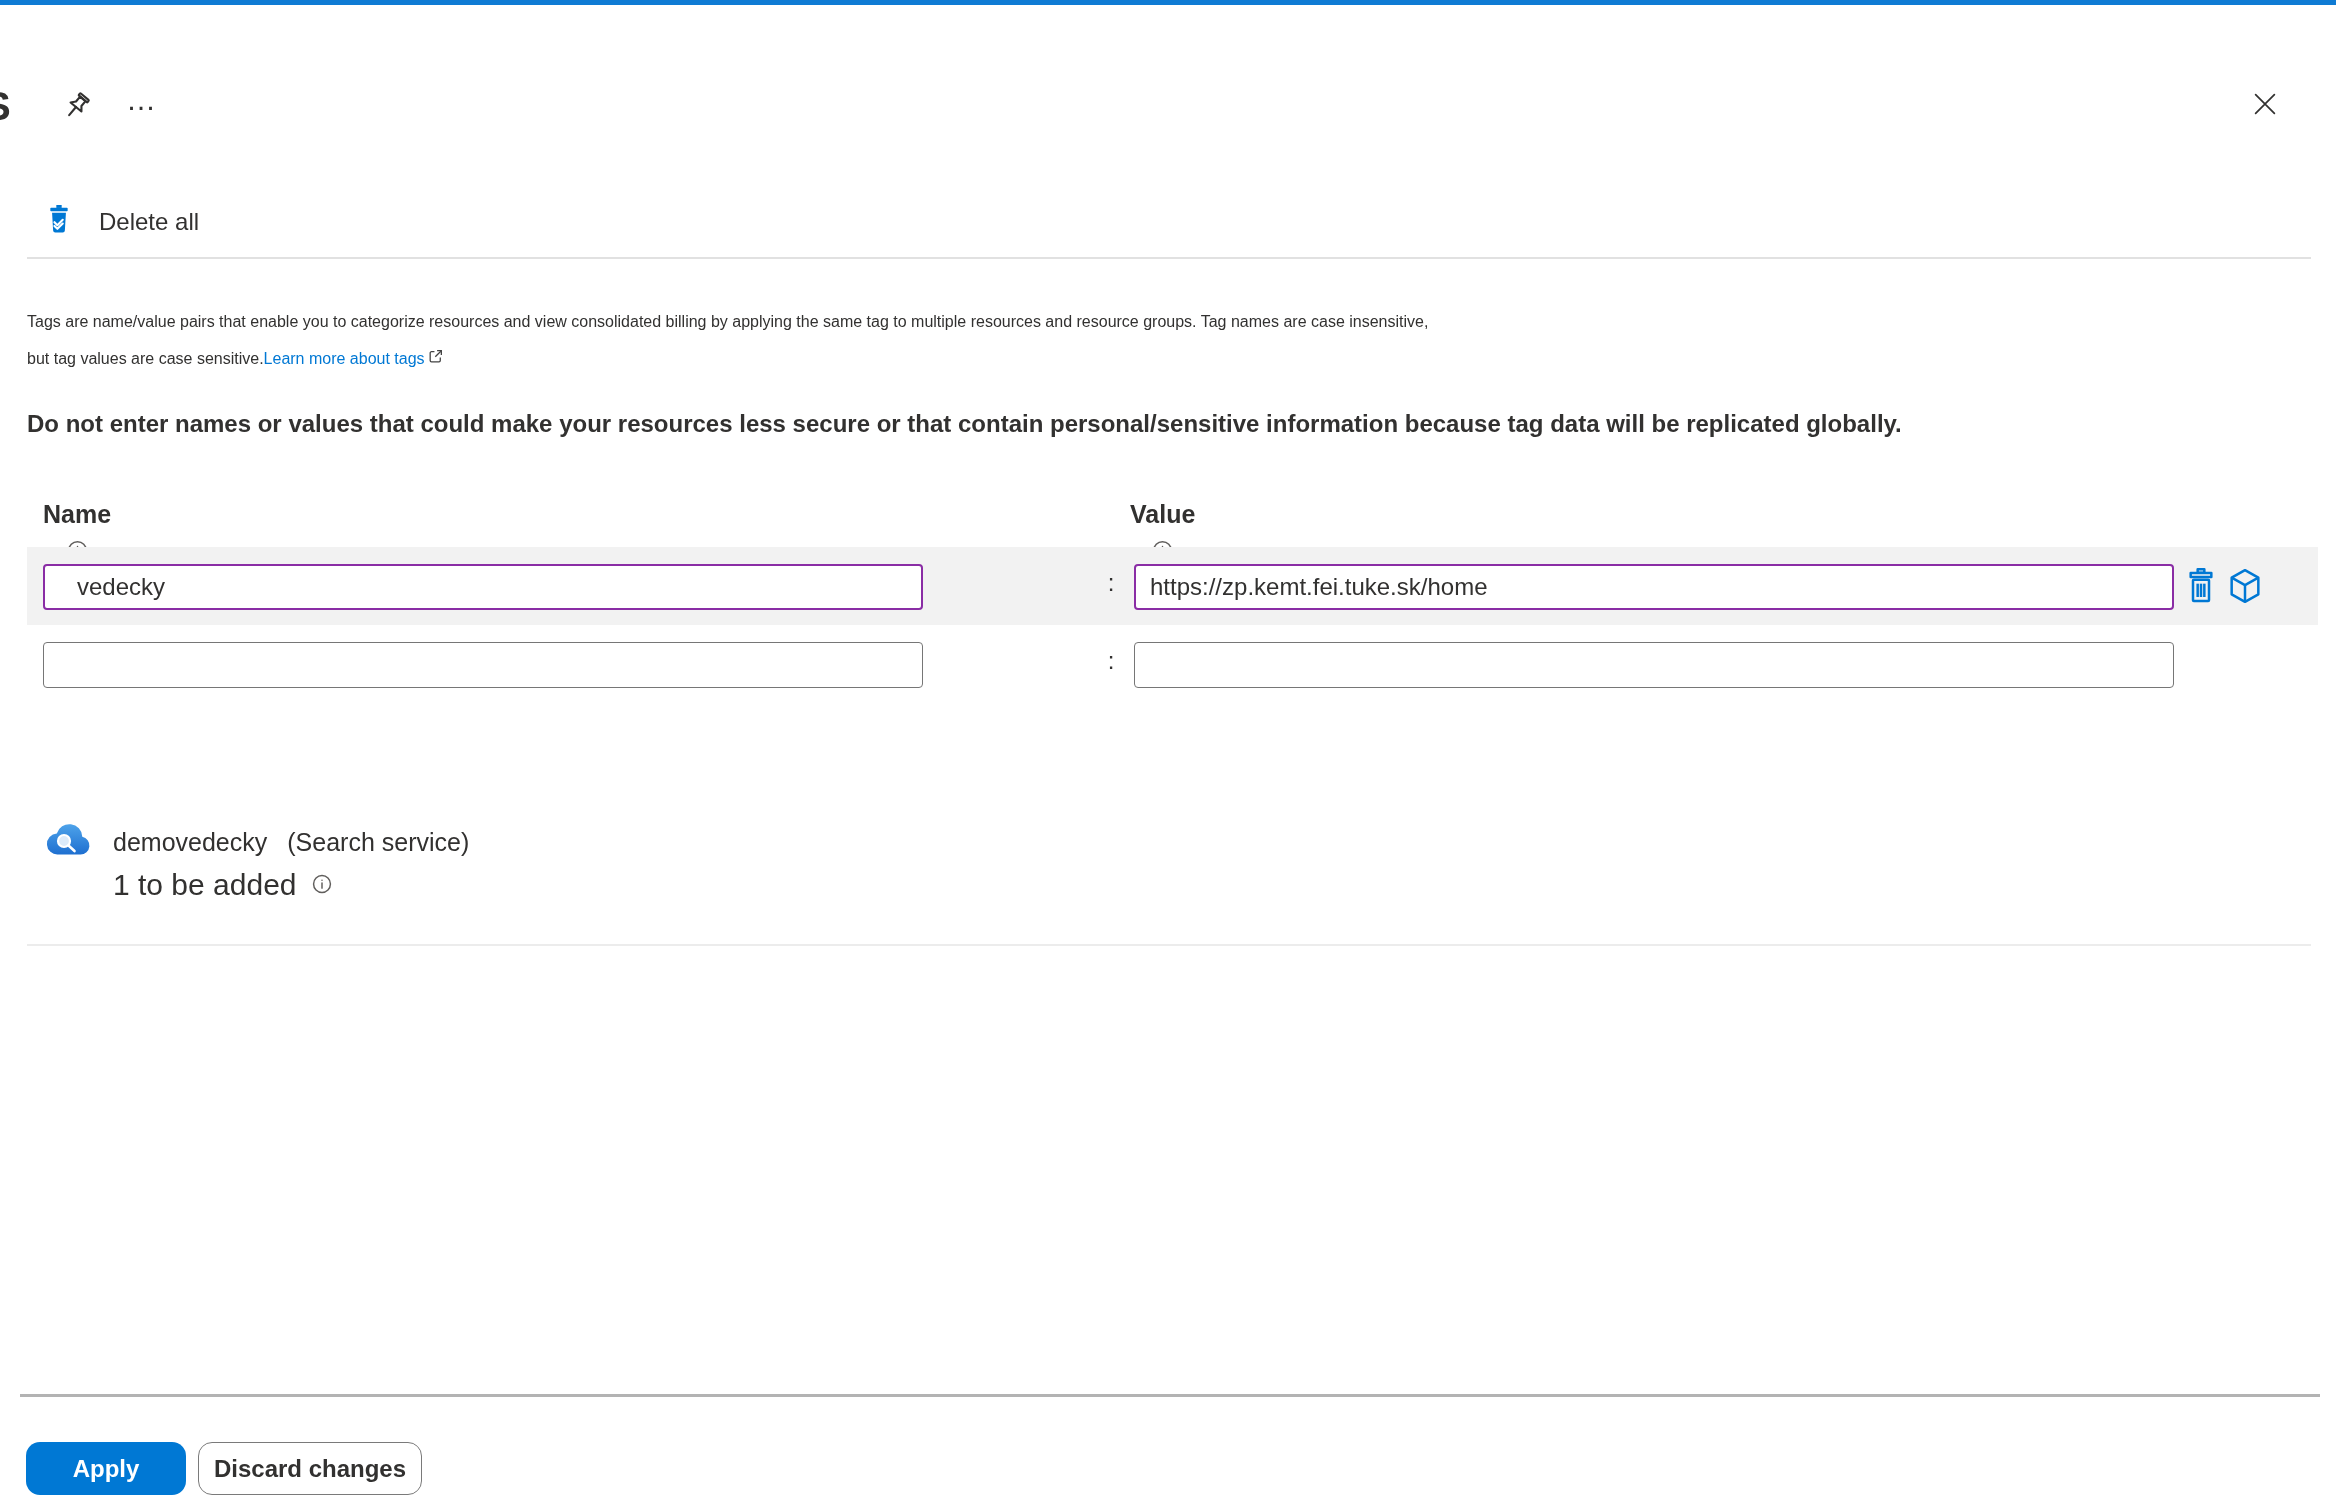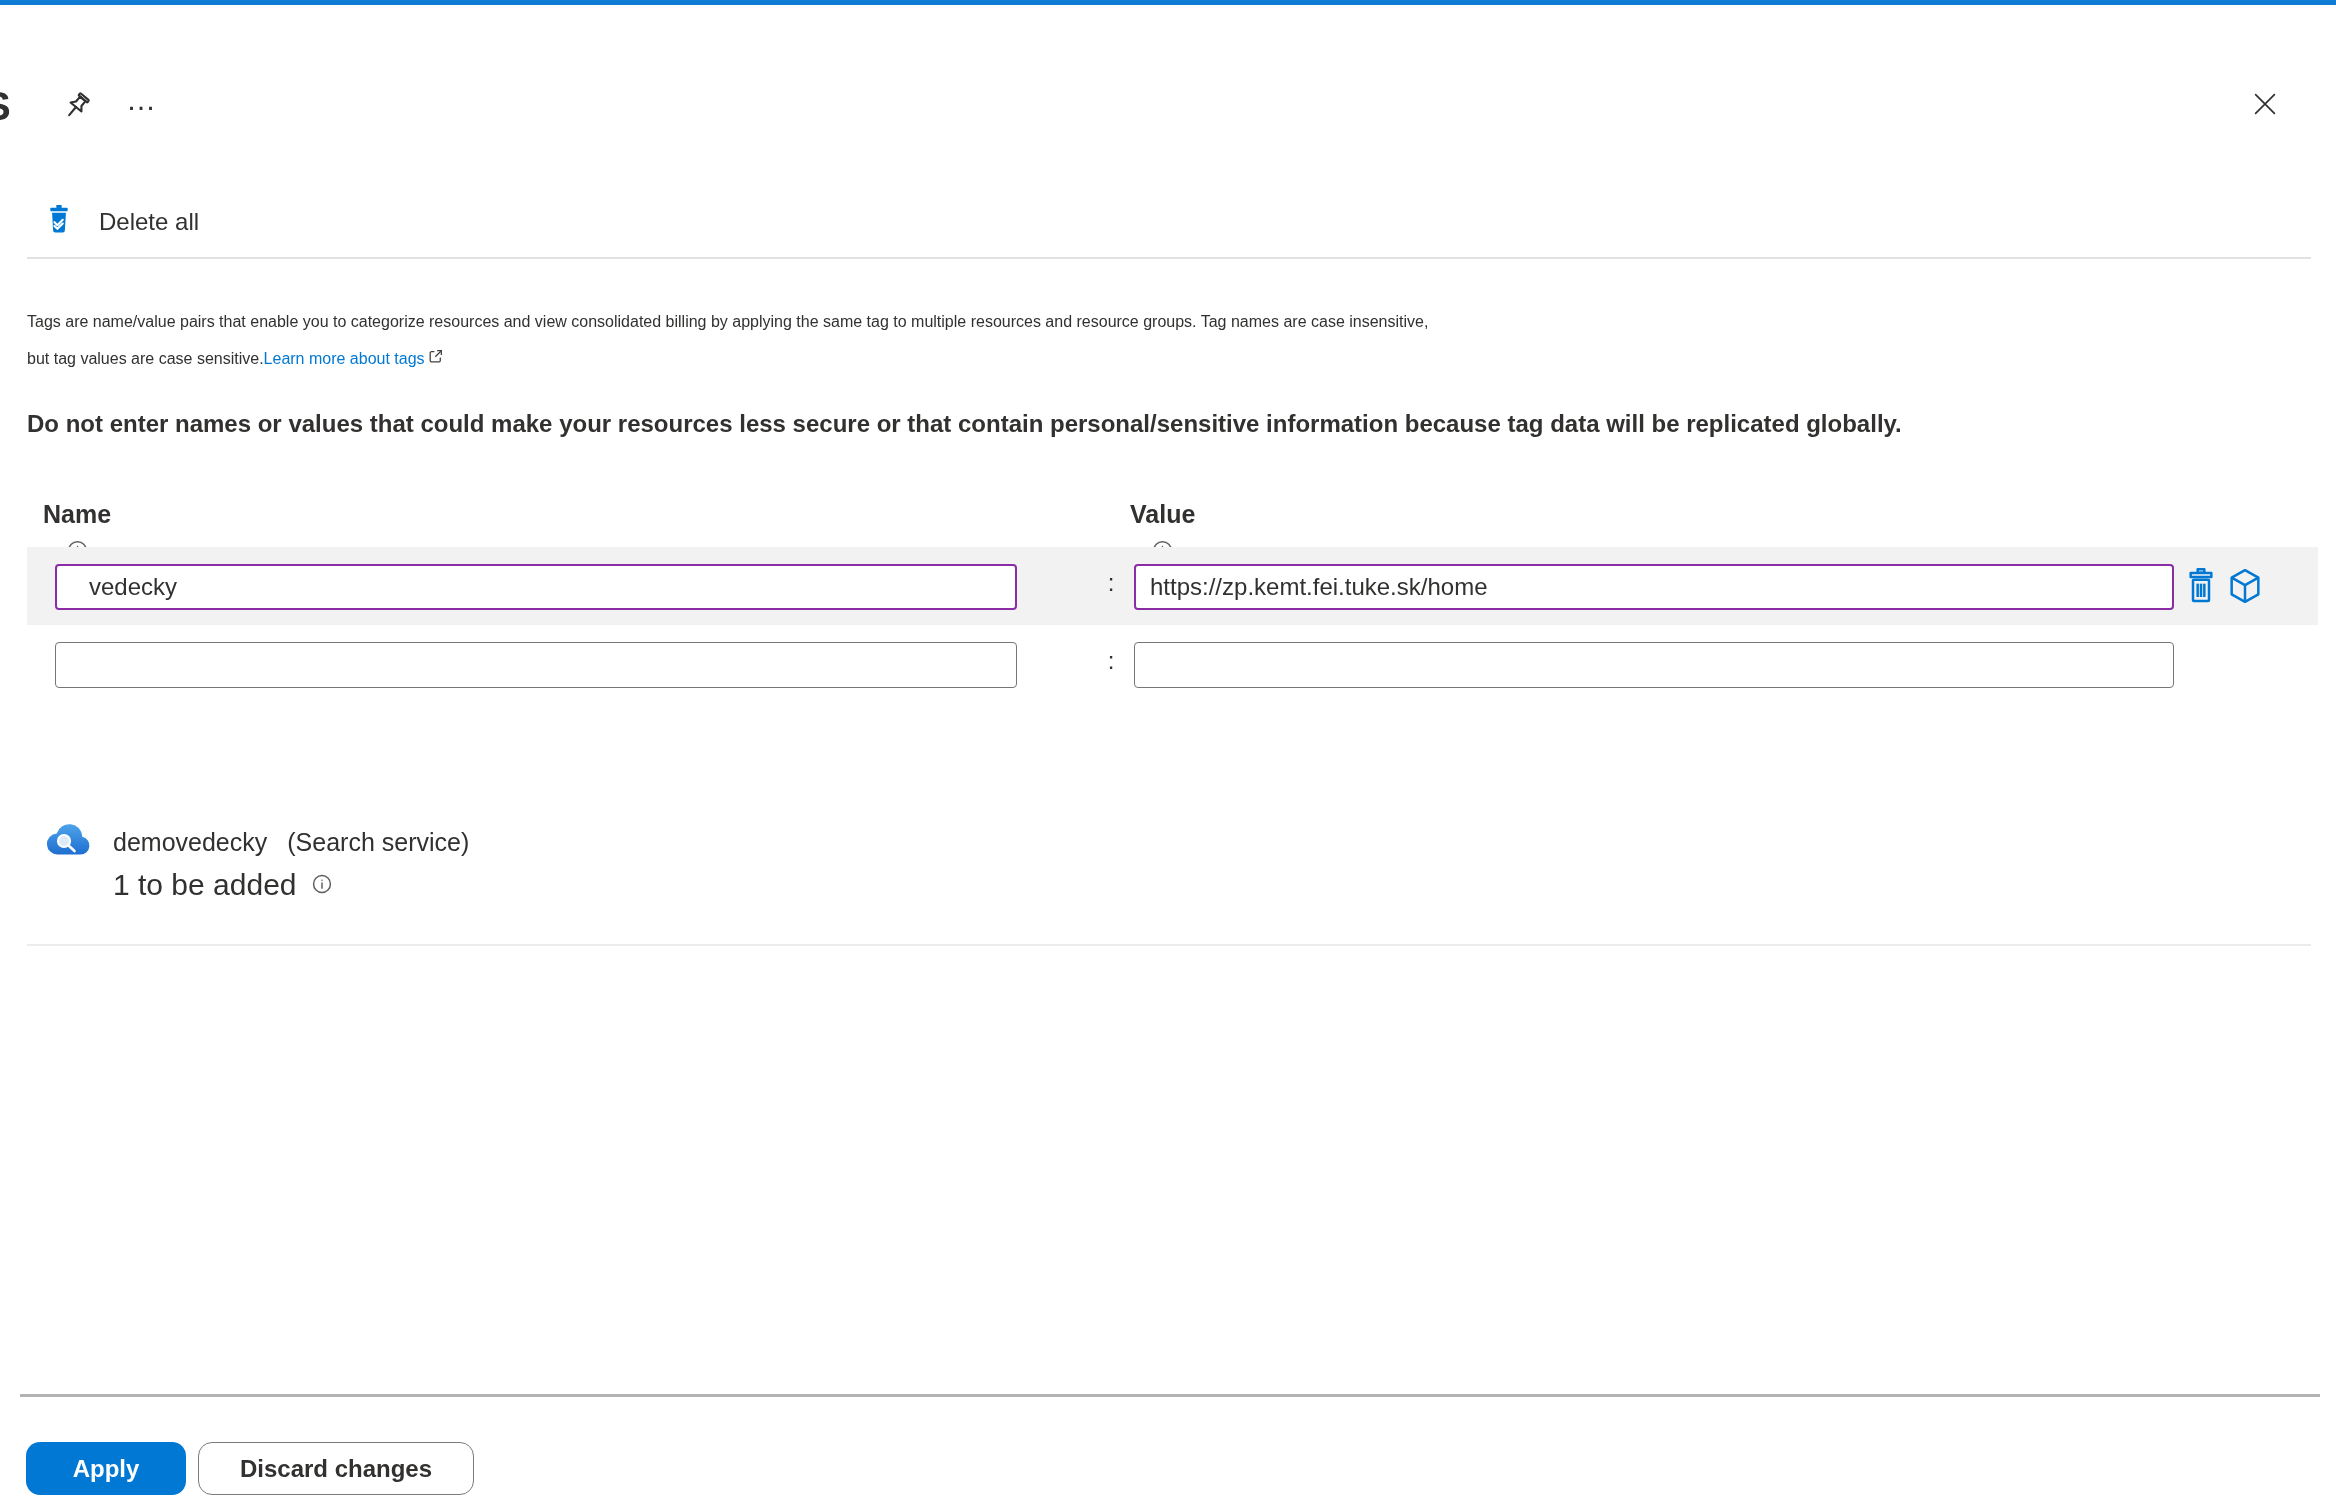--- a/index.html
+++ b/index.html
@@ -31,41 +31,41 @@
   .name-header { left: 43px; }
   .value-header { left: 1130px; }
 
   
   .tag-row { position: absolute; left: 27px; width: 2291px; height: 78px; }
   .row-1 { top: 547px; background: #f2f2f2; }
   .row-2 { top: 625px; background: #ffffff; }
   .tag-input { position: absolute; top: 17px; height: 46px; font-size: 24px; font-family: inherit; color: #323130;
     background: #fff; border: 1.5px solid #767676; border-radius: 4px; padding: 0 14px; outline: none; }
   .tag-input.modified { border: 2px solid #8a2da5; }
-  .name-input { left: 28px; width: 962px; padding-left: 32px; }
+  .name-input { left: 16px; width: 880px; padding-left: 32px; }
   .value-input { left: 1107px; width: 1040px; }
   .colon { position: absolute; left: 1076px; top: 22px; width: 16px; text-align: center; font-size: 24px; color: #323130; }
   .row-icon-btn { position: absolute; top: 18px; width: 44px; height: 44px; background: none; border: none; cursor: pointer; padding: 0; }
   .trash-btn { left: 2152px; }
   .cube-btn { left: 2196px; }
 
   
   .resource-icon { position: absolute; left: 44px; top: 818px; width: 48px; height: 48px; }
   .resource-name-line { position: absolute; left: 113px; top: 828px; font-size: 25px; color: #323130; }
   .resource-type { margin-left: 20px; }
   .resource-status-line { position: absolute; left: 113px; top: 868px; font-size: 30px; color: #323130;
     display: flex; align-items: center; gap: 14px; }
   .hr2 { position: absolute; left: 27px; top: 944px; width: 2284px; height: 2px; background: #ececec; }
 
   
   .hr3 { position: absolute; left: 20px; top: 1394px; width: 2300px; height: 3px; background: #b3b3b3; }
   .btn { position: absolute; top: 1442px; height: 53px; font-size: 24px; font-weight: 600; font-family: inherit;
     border-radius: 14px; cursor: pointer; }
   .apply-btn { left: 26px; width: 160px; background: #0078d4; color: #ffffff; border: none; }
-  .discard-btn { left: 198px; width: 276px; background: #ffffff; color: #323130; border: 1.5px solid #7a7a7a; }
+  .discard-btn { left: 198px; width: 224px; background: #ffffff; color: #323130; border: 1.5px solid #7a7a7a; }
 
   .info-svg { display: inline-block; }
 </style>
 </head>
 <body>
 
 <div class="top-stripe"></div>
 
 <div class="title-fragment">S</div>
 

